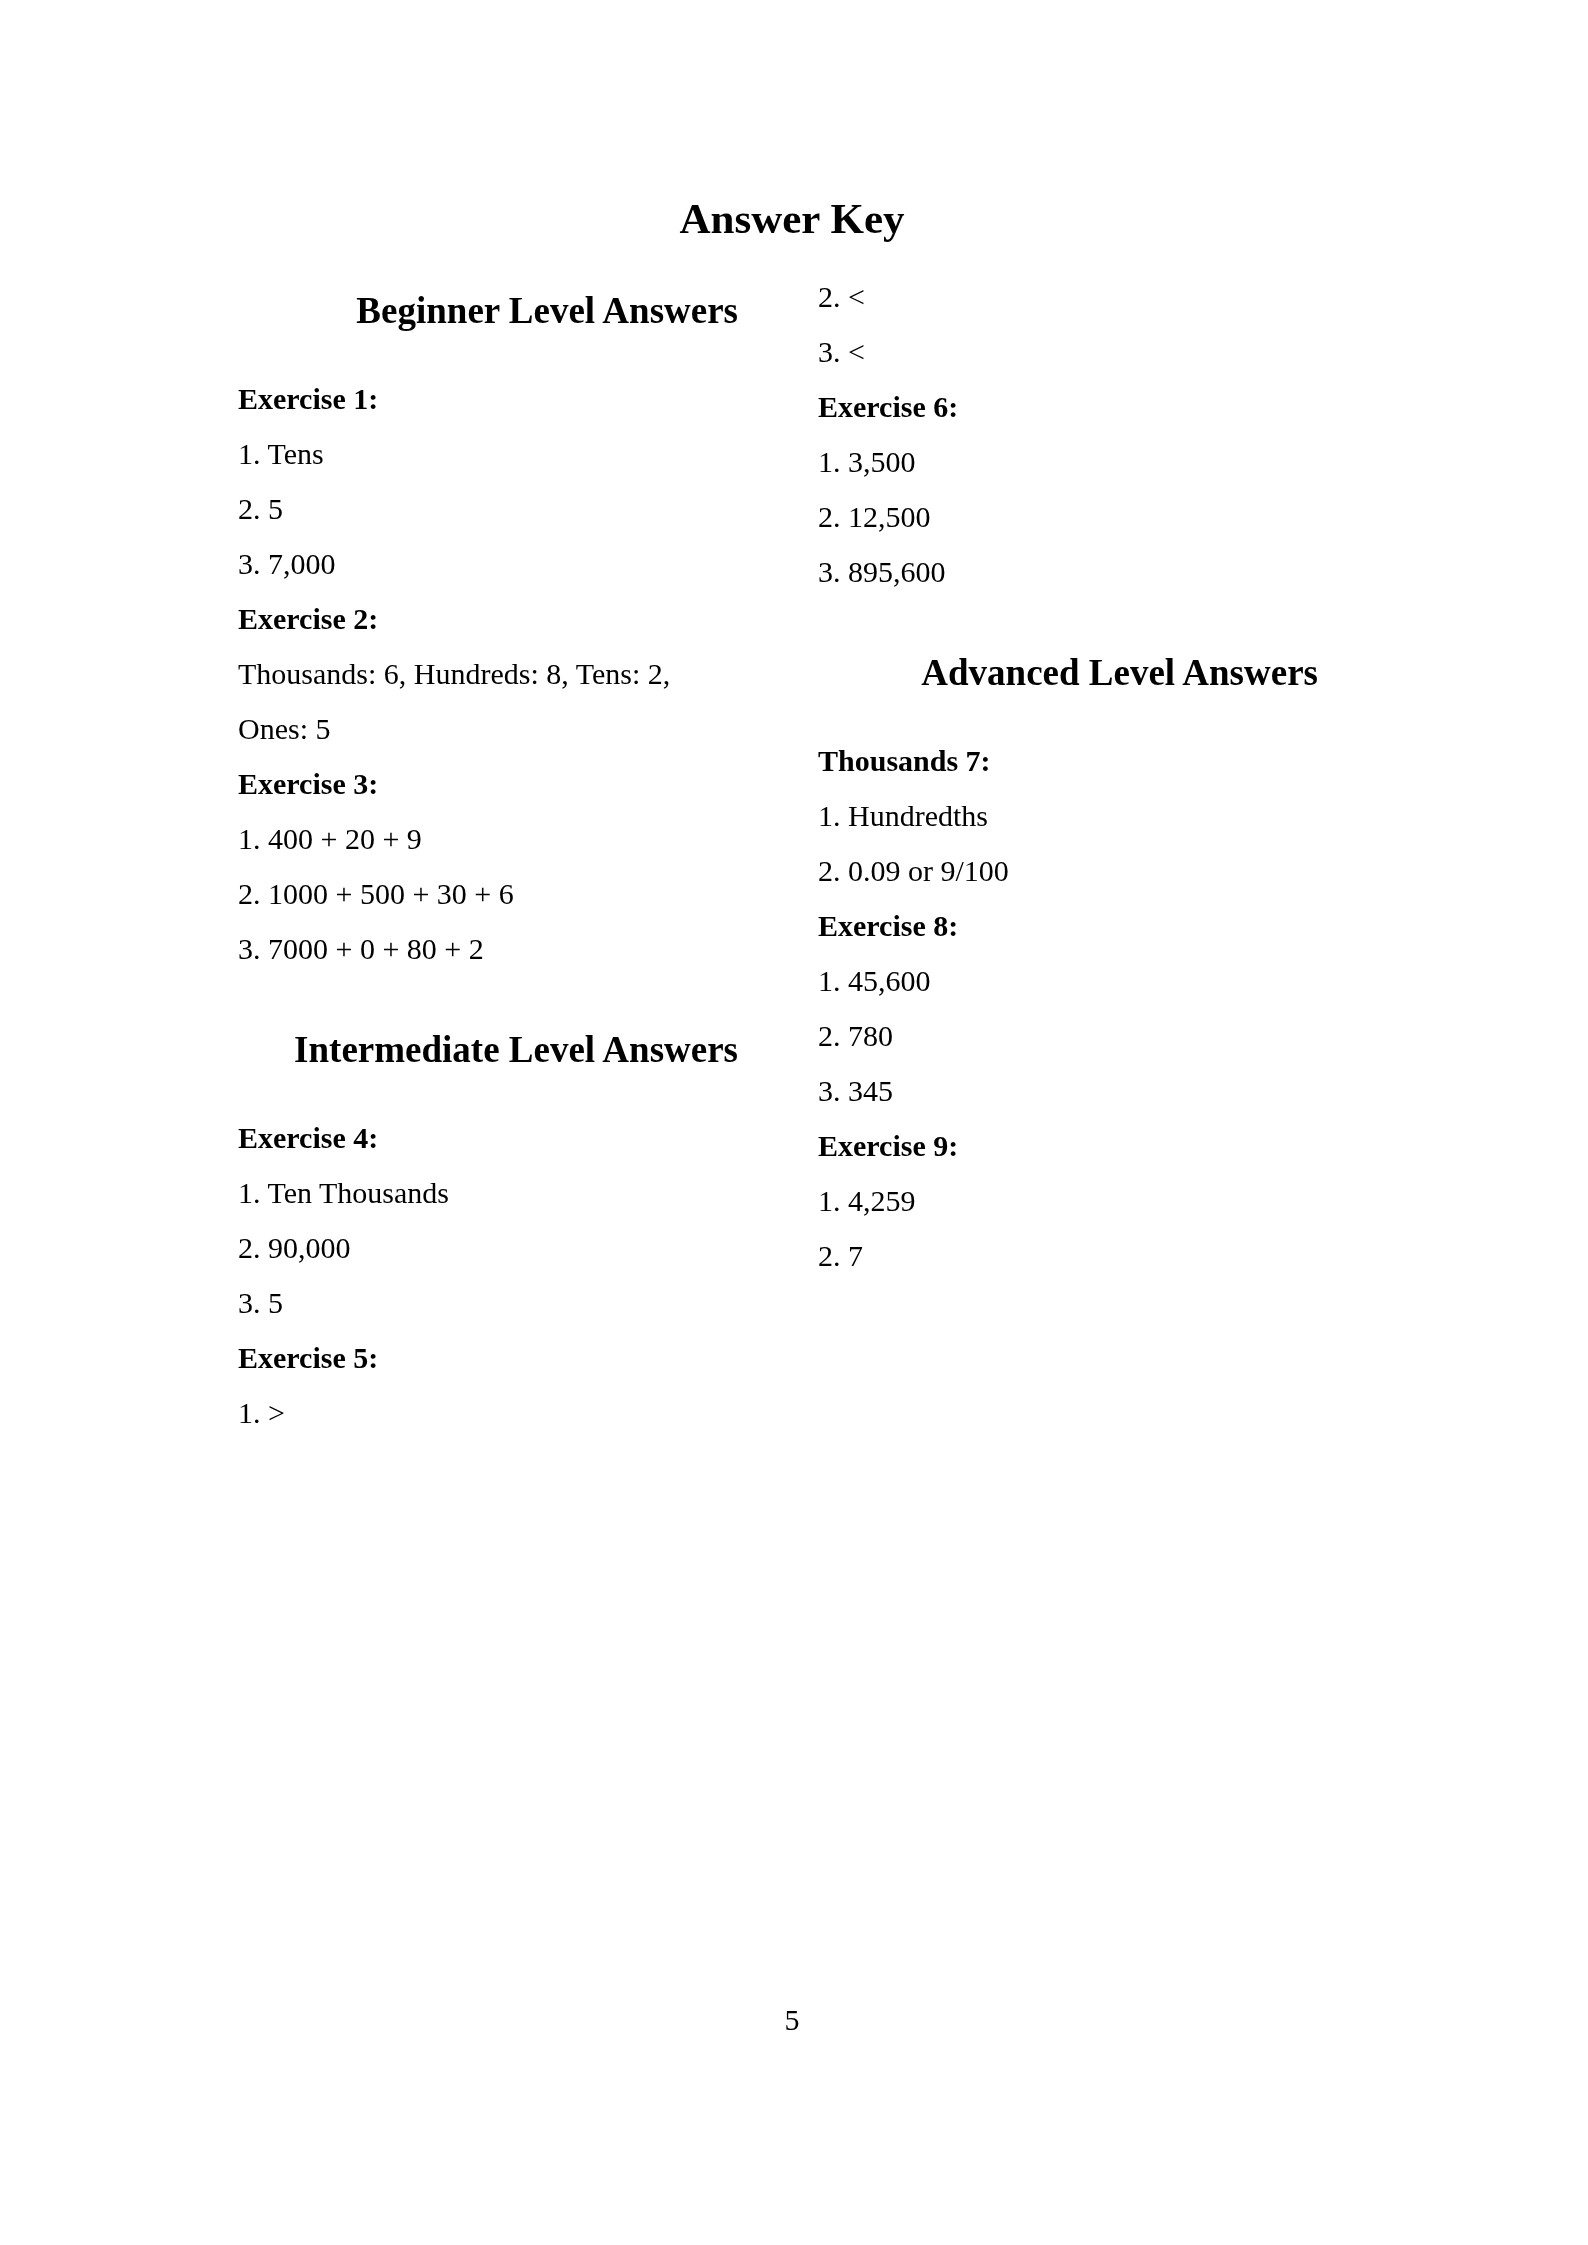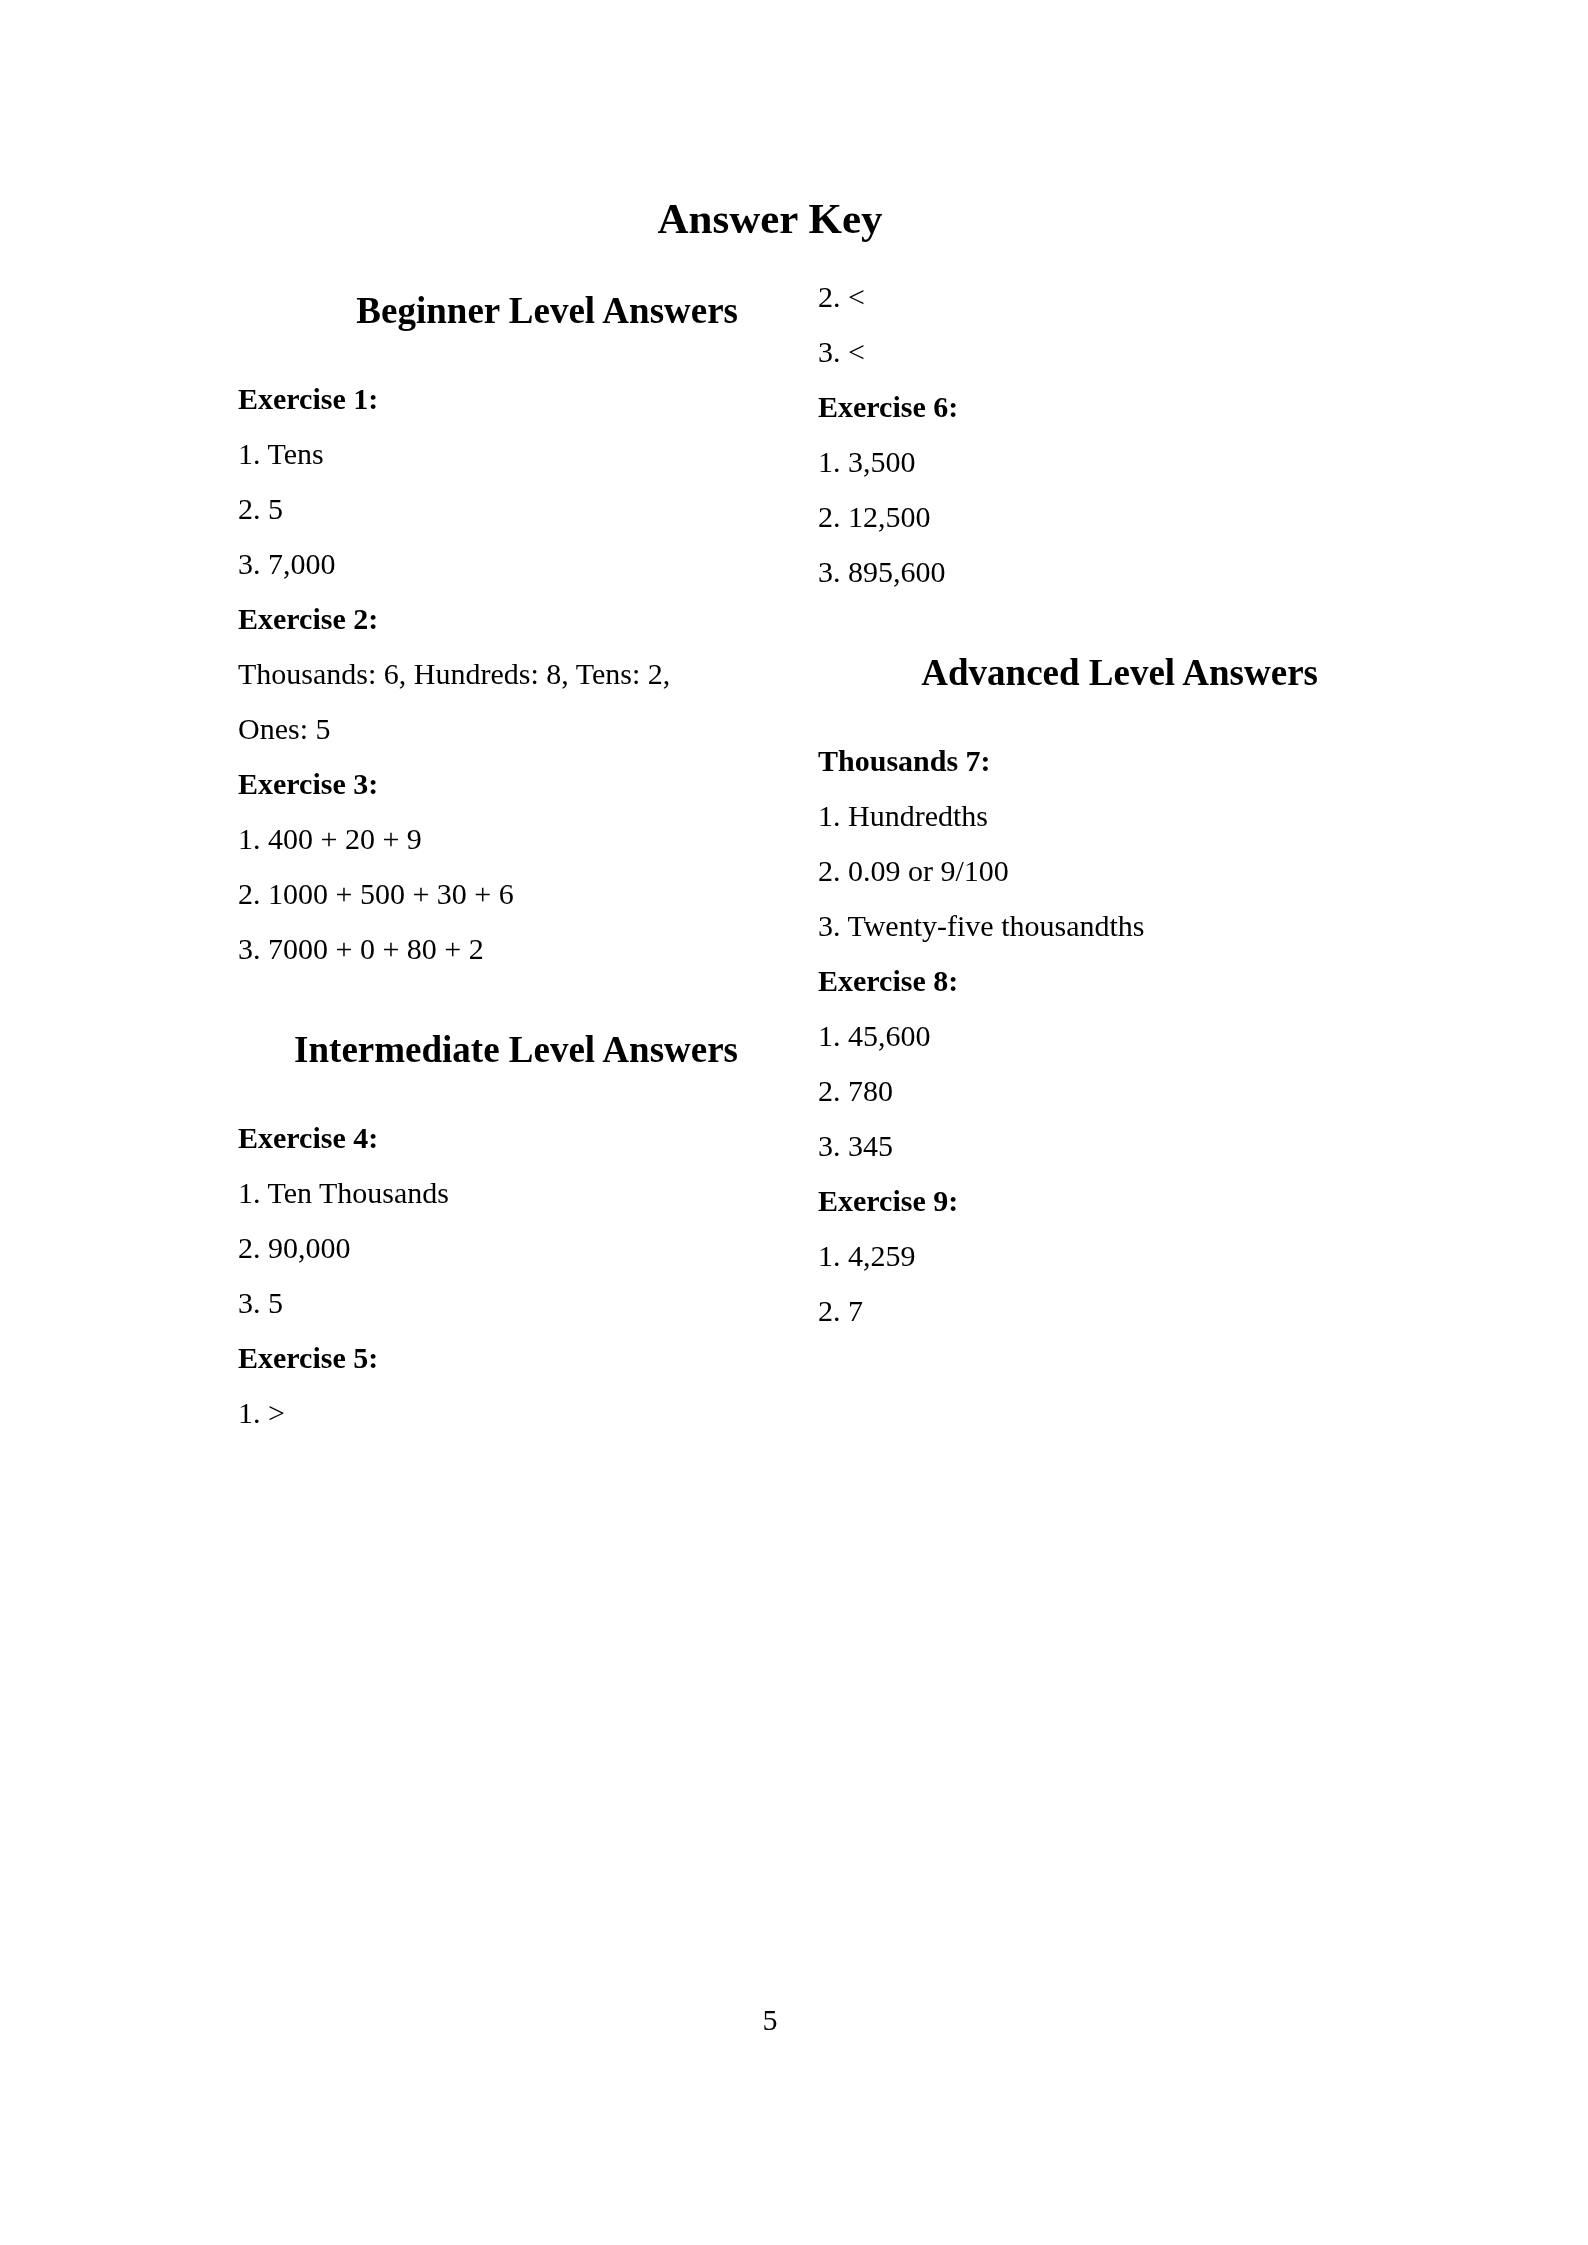--- a/index.html
+++ b/index.html
@@ -8,20 +8,21 @@
     background: #ffffff;
   }
   .page {
     position: relative;
     width: 1540px;
     height: 2245px;
     background: #ffffff;
     color: #000000;
     font-family: "Liberation Serif", "DejaVu Serif", serif;
     overflow: hidden;
+    padding-left: 44px;
   }
   .doc-title {
     position: absolute;
     top: 191px;
     left: 0;
     width: 100%;
     margin: 0;
     text-align: center;
     font-size: 43px;
     font-weight: bold;
@@ -100,21 +101,20 @@
       <div class="line answer-line">2. &lt;</div>
       <div class="line answer-line">3. &lt;</div>
       <div class="line exercise-heading">Exercise 6:</div>
       <div class="line answer-line">1. 3,500</div>
       <div class="line answer-line">2. 12,500</div>
       <div class="line answer-line">3. 895,600</div>
       <div class="line section-heading">Advanced Level Answers</div>
       <div class="line exercise-heading">Thousands 7:</div>
       <div class="line answer-line">1. Hundredths</div>
       <div class="line answer-line">2. 0.09 or 9/100</div>
-      <div class="line answer-line">3. Twenty-five thousandths</div>
       <div class="line exercise-heading">Exercise 8:</div>
       <div class="line answer-line">1. 45,600</div>
       <div class="line answer-line">2. 780</div>
       <div class="line answer-line">3. 345</div>
       <div class="line exercise-heading">Exercise 9:</div>
       <div class="line answer-line">1. 4,259</div>
       <div class="line answer-line">2. 7</div>
     </div>
 
   <div class="page-number">5</div>

